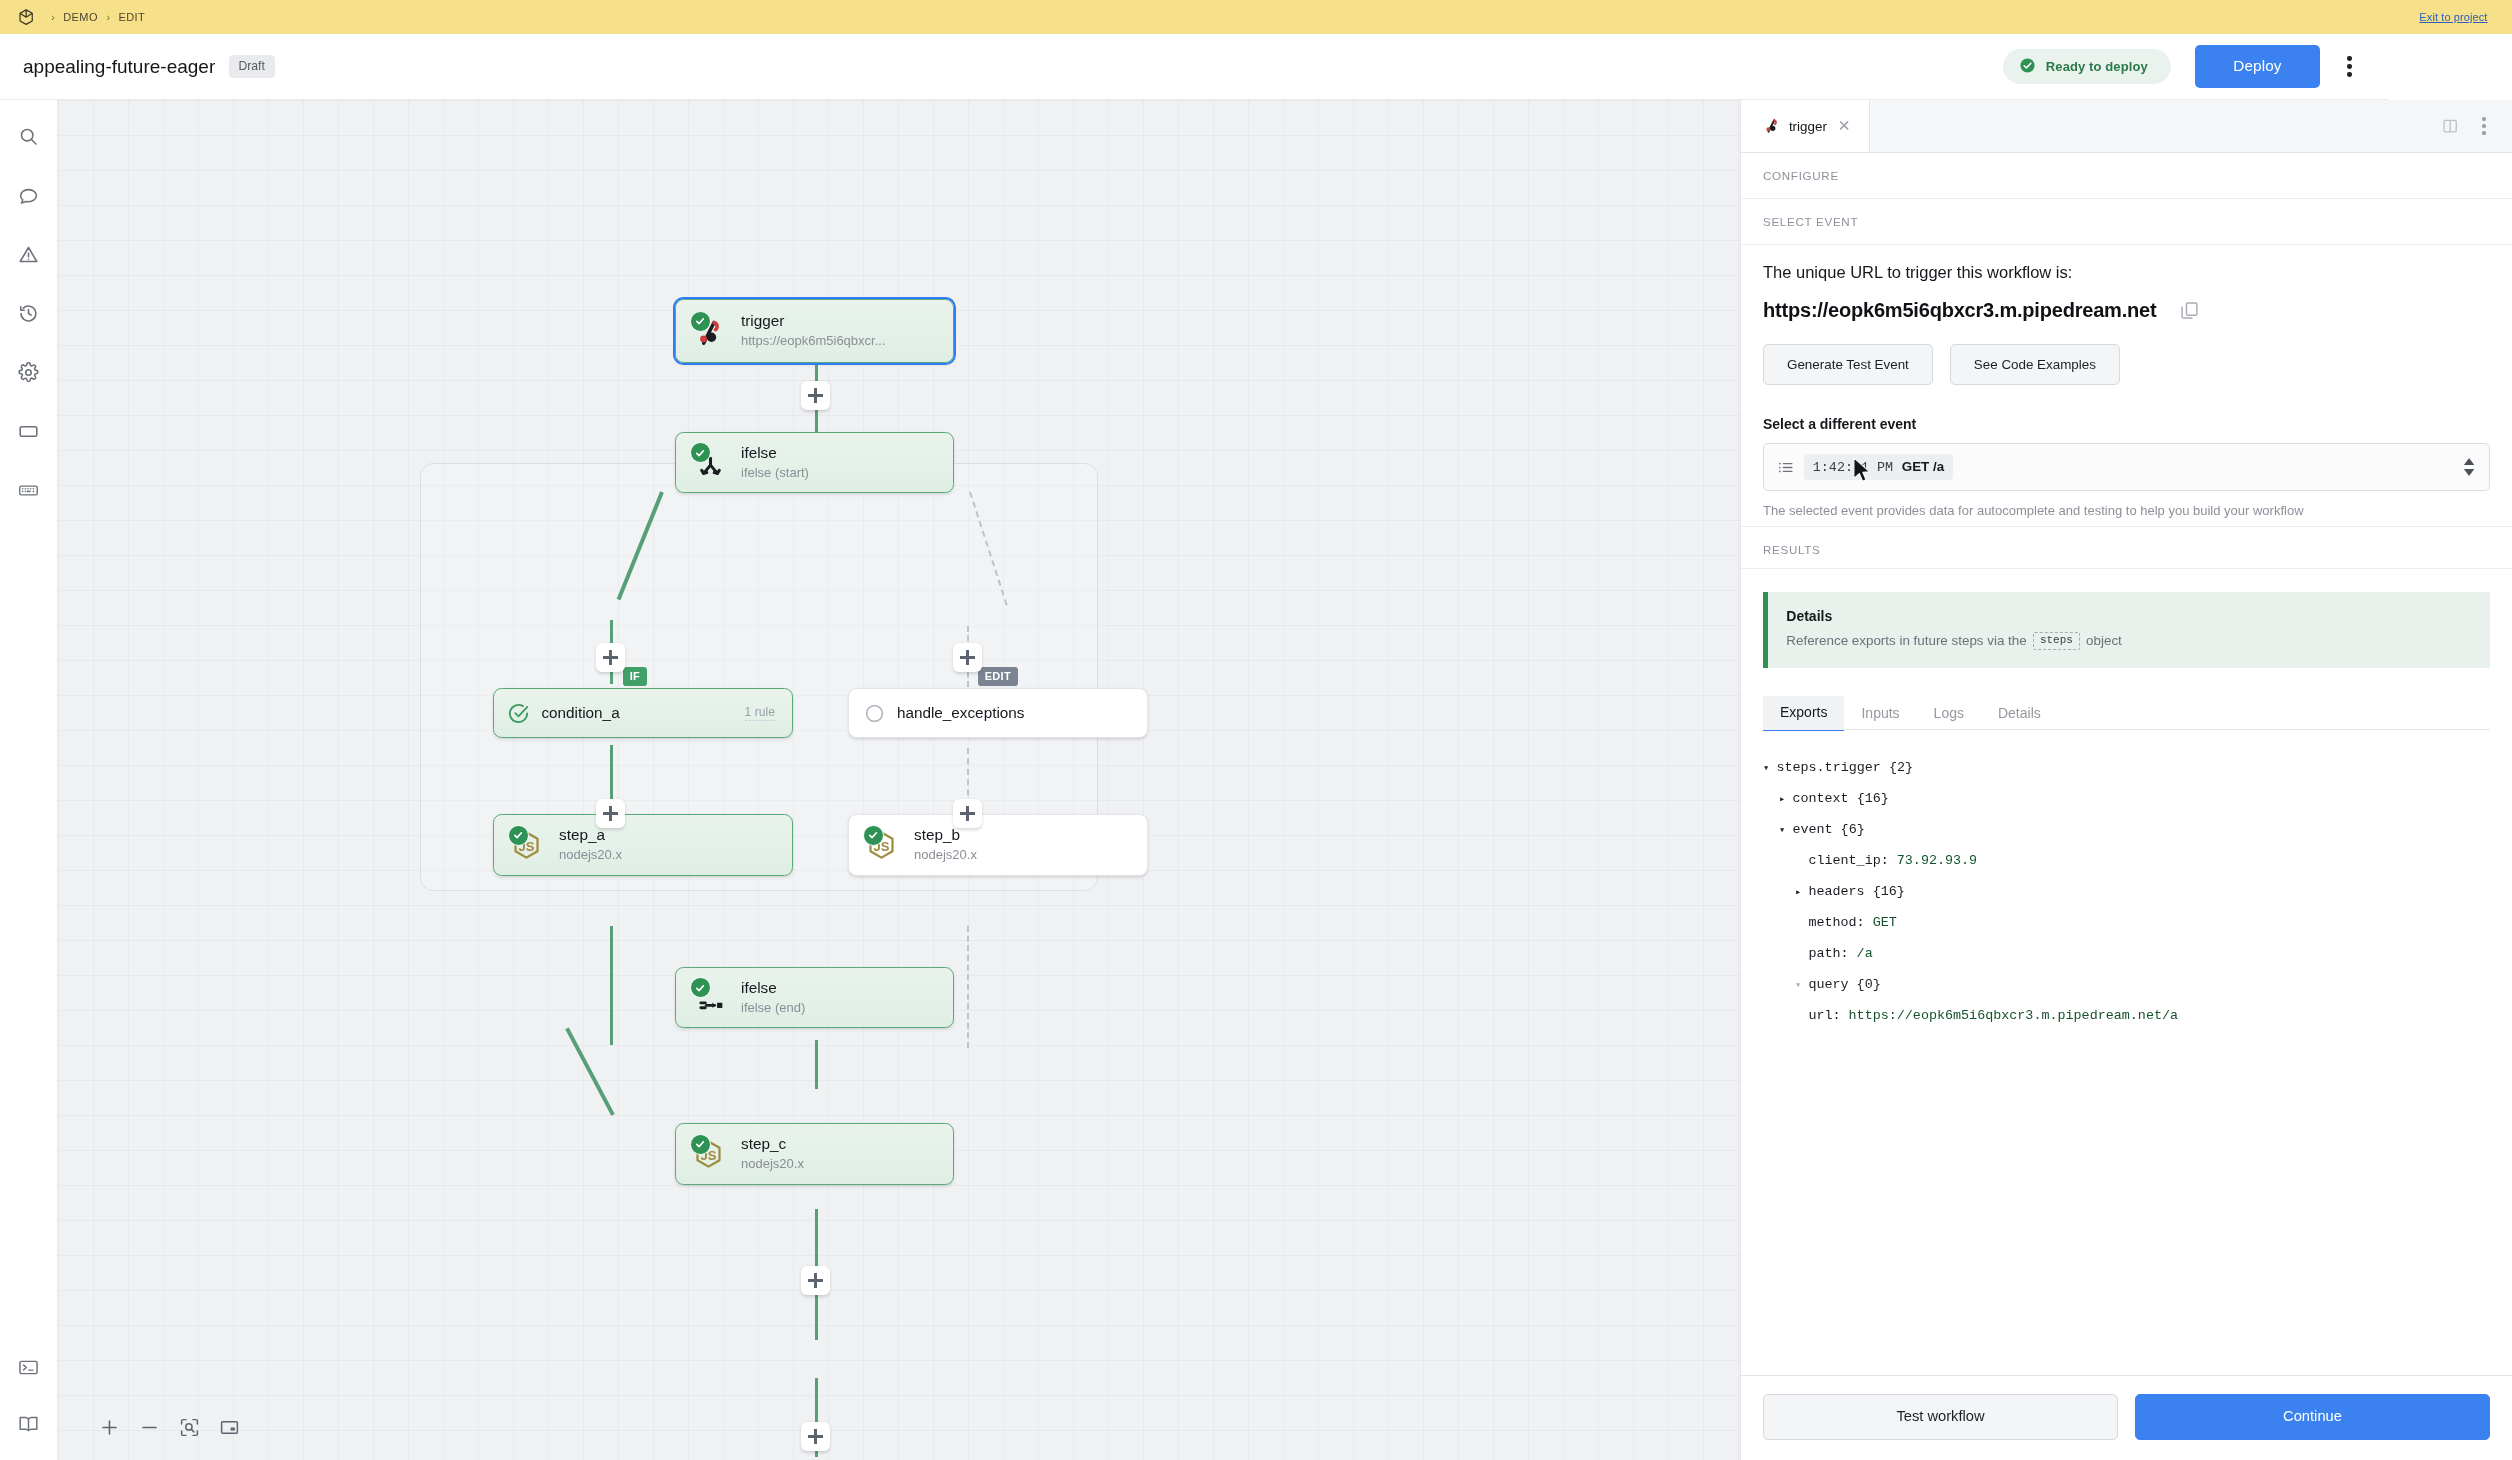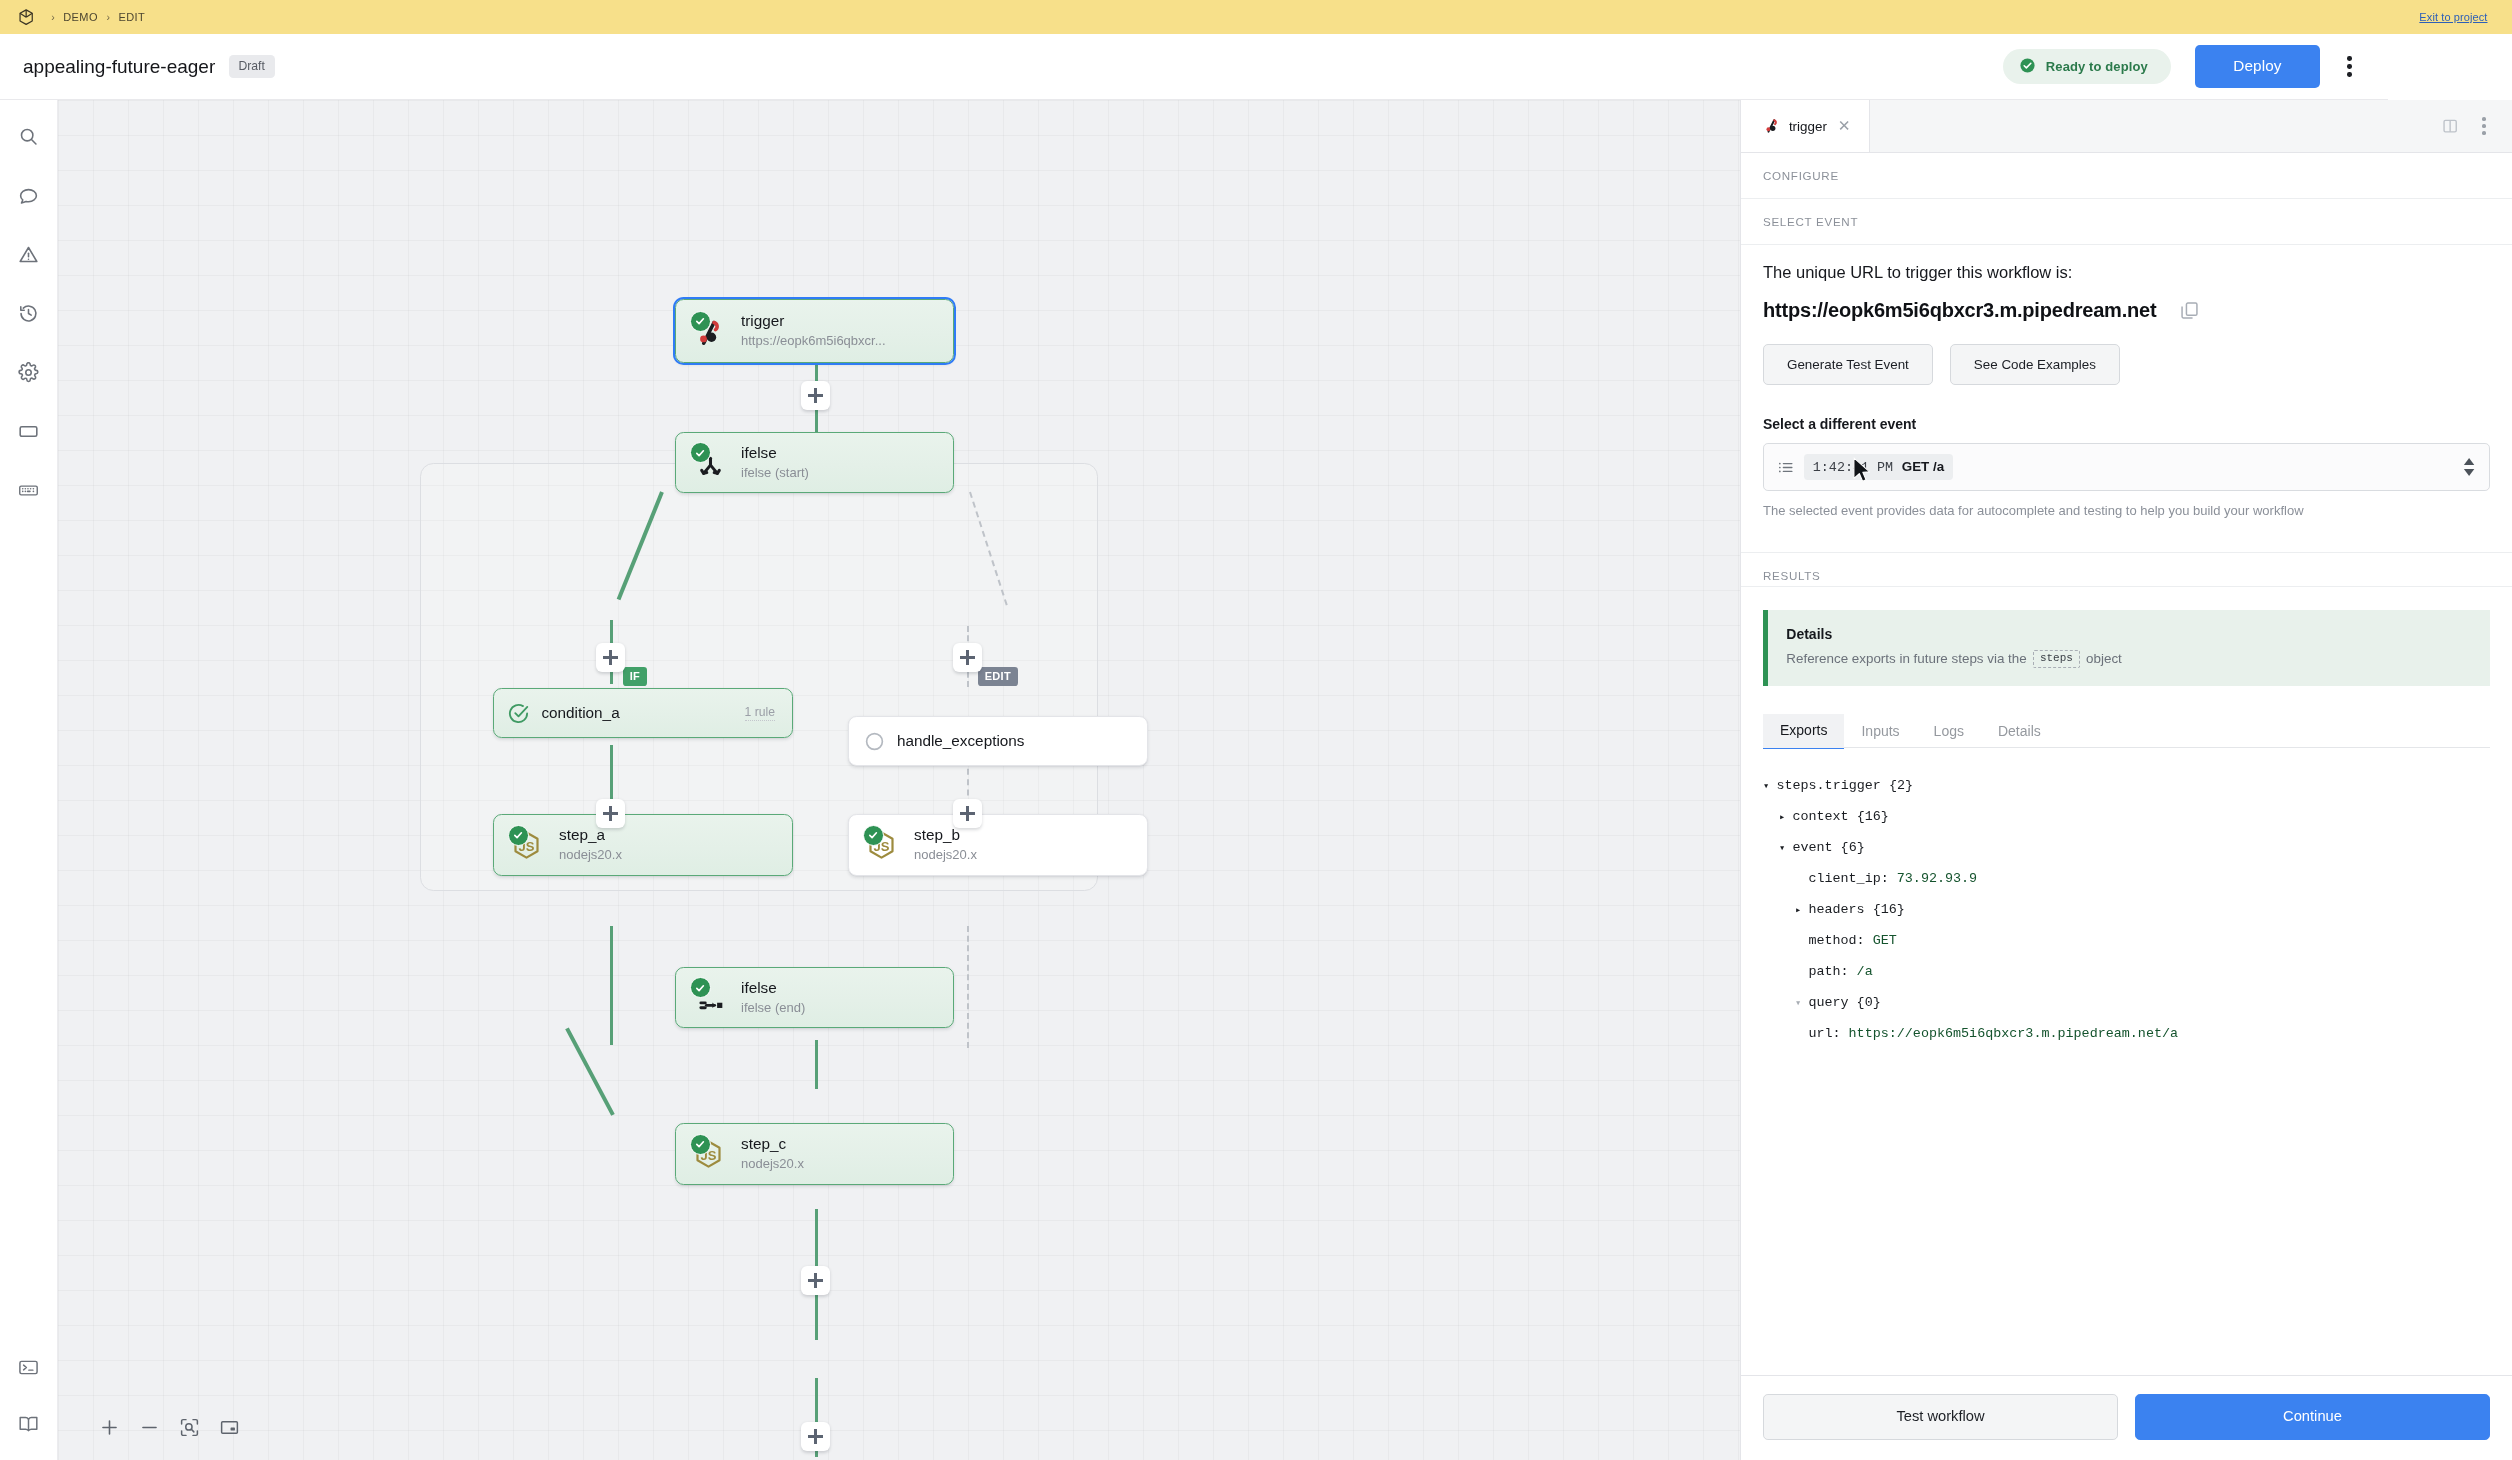--- a/index.html
+++ b/index.html
@@ -213,22 +213,22 @@
     background: #eceef0; border-radius: 3.7px; padding: 4.3px 8.6px 4.9px;
     display: flex; align-items: baseline; gap: 8.6px;
   }
   .sel-time { font-family: "Liberation Mono", monospace; font-size: 13.4px; color: #3b3f46; }
   .sel-meth { font-size: 13.4px; color: #16181d; font-weight: 700; }
   .sel-caret { margin-left: auto; display: flex; flex-direction: column; gap: 2.4px; }
   .sel-hint { font-size: 13px; color: #8b9099; margin: 12.2px 22px 0; }
 
   .results-hdr {
     font-size: 11.6px; letter-spacing: 0.7px; color: #8b9099;
-    padding: 16px 22px 4px; border-top: 0.6px solid #eceef0; border-bottom: 0.6px solid #eceef0;
-    margin-top: 34px;
+    padding: 16px 22px 12px; border-top: 0.6px solid #eceef0; border-bottom: 0.6px solid #eceef0;
+    margin-top: 8px;
   }
   .success-box {
     margin: 23px 22px 0; background: #e8f1eb; border-left: 5.5px solid #2e9254;
     padding: 16px 18.3px 18.3px;
   }
   .success-title { font-size: 14px; color: #15181d; font-weight: 700; }
   .success-sub { font-size: 13.4px; color: #6b717a; margin-top: 7.3px; display: flex; align-items: center; flex-wrap: wrap; gap: 0; }
   .steps-token {
     font-family: "Liberation Mono", monospace; font-size: 11px; color: #3a3f46;
     border: 0.6px dashed #a9aeb5; border-radius: 1.8px; padding: 1.8px 6.1px 2.4px; margin: 0 6.1px;
@@ -454,21 +454,21 @@
           <path d="M21 12a9 9 0 1 1-4.3-7.7"></path>
             <path d="M8.6 11.6 L12 15 L21.2 5.2"></path>
         </svg>
       </div>
       <div class="node-txt" style="margin-left:11px;">
         <span class="node-name">condition_a</span>
       </div>
       <span class="node-right">1 rule</span>
     </div>
 
-    <div class="node plain" style="left:790px; top:588px; width:300px; height:50px;margin-top:28px;">
+    <div class="node plain" style="left:790px; top:588px; width:300px; height:50px;">
       <div class="node-ico" style="width:21px;height:21px;margin-left:14.7px;">
         <svg viewBox="0 0 24 24" width="21" height="21" fill="none" stroke="#b4b9c0" stroke-width="1.9">
             <circle cx="12" cy="12" r="9"></circle>
           </svg>
       </div>
       <div class="node-txt" style="margin-left:12.2px;">
         <span class="node-name">handle_exceptions</span>
       </div>
     </div>
 

